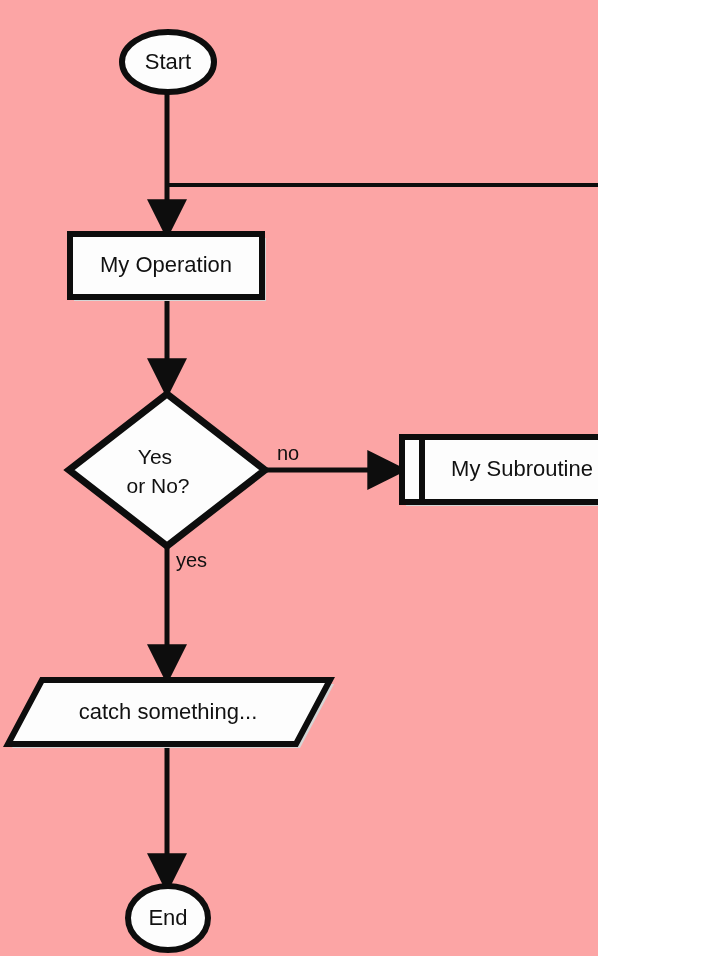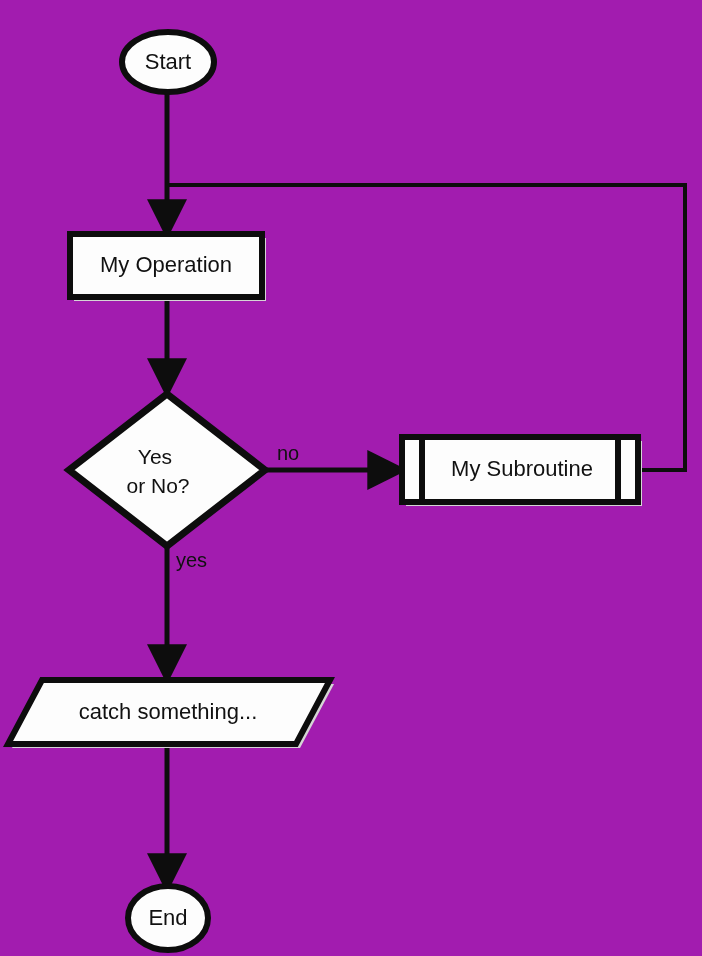--- a/index.html
+++ b/index.html
@@ -3,23 +3,23 @@
 <meta charset="utf-8">
 <title>Flowchart</title>
 <style>
   html, body {
     margin: 0;
     padding: 0;
     background: #ffffff;
   }
   #canvas {
     position: relative;
-    width: 702px;
+    width: 598px;
     height: 956px;
-    background: #a21caf;
+    background: #fca5a5;
     overflow: hidden;
     font-family: "Liberation Sans", sans-serif;
   }
   #flow-svg {
     position: absolute;
     top: 0;
     left: 0;
     width: 702px;
     height: 956px;
   }

